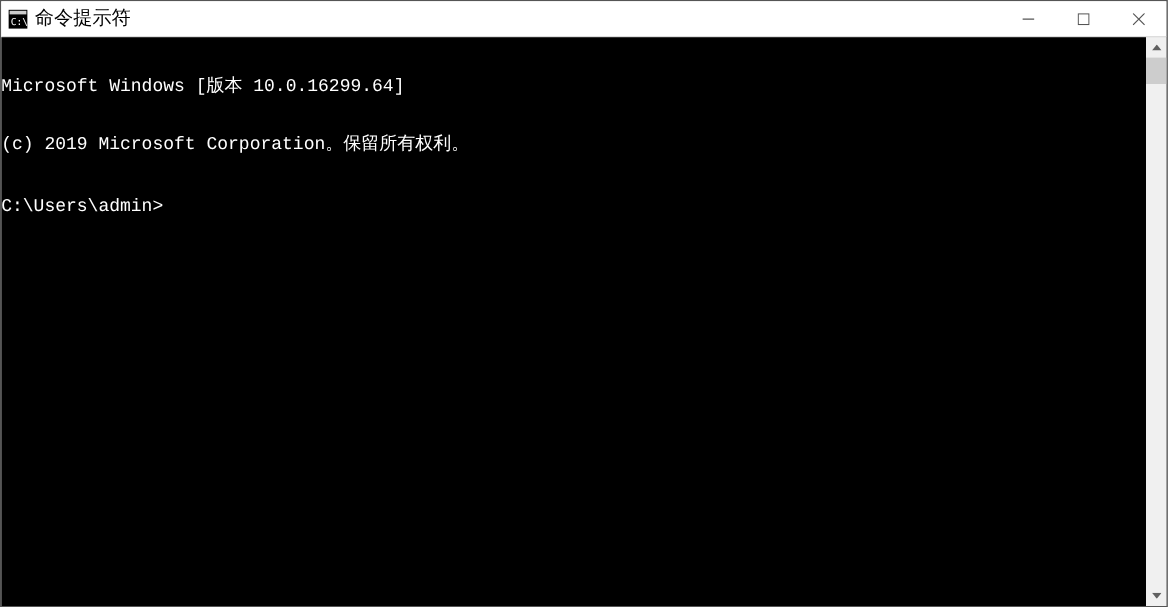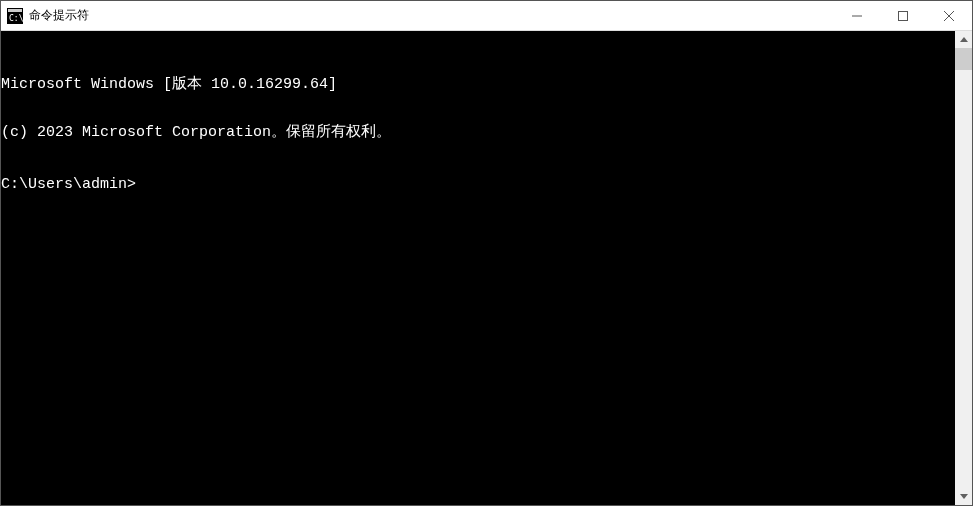--- a/index.html
+++ b/index.html
@@ -29,21 +29,21 @@
       margin-right: 6px;
       display: flex;
       align-items: center;
       justify-content: center;
     }
     .app-icon-svg {
       width: 16px;
       height: 16px;
     }
     .title-text {
-      font-size: 12px;
+      font-size: 16px;
       color: #000;
       flex: 1;
     }
     .window-controls {
       display: flex;
       height: 100%;
     }
     .ctrl-btn {
       width: 46px;
       height: 100%;
@@ -58,21 +58,21 @@
       height: 10px;
     }
     .console-area {
       position: relative;
       height: calc(100% - 30px);
       background: #000000;
       display: flex;
     }
     .console-content {
       flex: 1;
-      padding: 14px 0 0 0;
+      padding: 2px 0 0 0;
       color: #ffffff;
       font-family: "NSimSun", "SimSun", "Consolas", "Courier New", monospace;
       font-size: 15px;
       line-height: 16px;
       white-space: pre;
       overflow: hidden;
     }
     .console-line {
       white-space: pre;
     }
@@ -141,21 +141,21 @@
           <line x1="0" y1="0" x2="10" y2="10" stroke="currentColor" stroke-width="1"></line>
           <line x1="10" y1="0" x2="0" y2="10" stroke="currentColor" stroke-width="1"></line>
         </svg>
     </div>
   </div>
 </div>
 
 <div class="console-area">
   <div class="console-content">
     <div class="console-line">Microsoft Windows [版本 10.0.16299.64]</div>
-    <div class="console-line">(c) 2023 Microsoft Corporation。保留所有权利。</div>
+    <div class="console-line">(c) 2019 Microsoft Corporation。保留所有权利。</div>
     <div class="console-line prompt-line">C:\Users\admin&gt;</div>
   </div>
   <div class="scrollbar">
     <div class="scroll-arrow">
       <svg width="8" height="5" viewBox="0 0 8 5">
           <path d="M0 5 L4 0 L8 5 Z" fill="#606060"></path>
         </svg>
     </div>
     <div class="scroll-track">
       <div class="scroll-thumb"></div>

